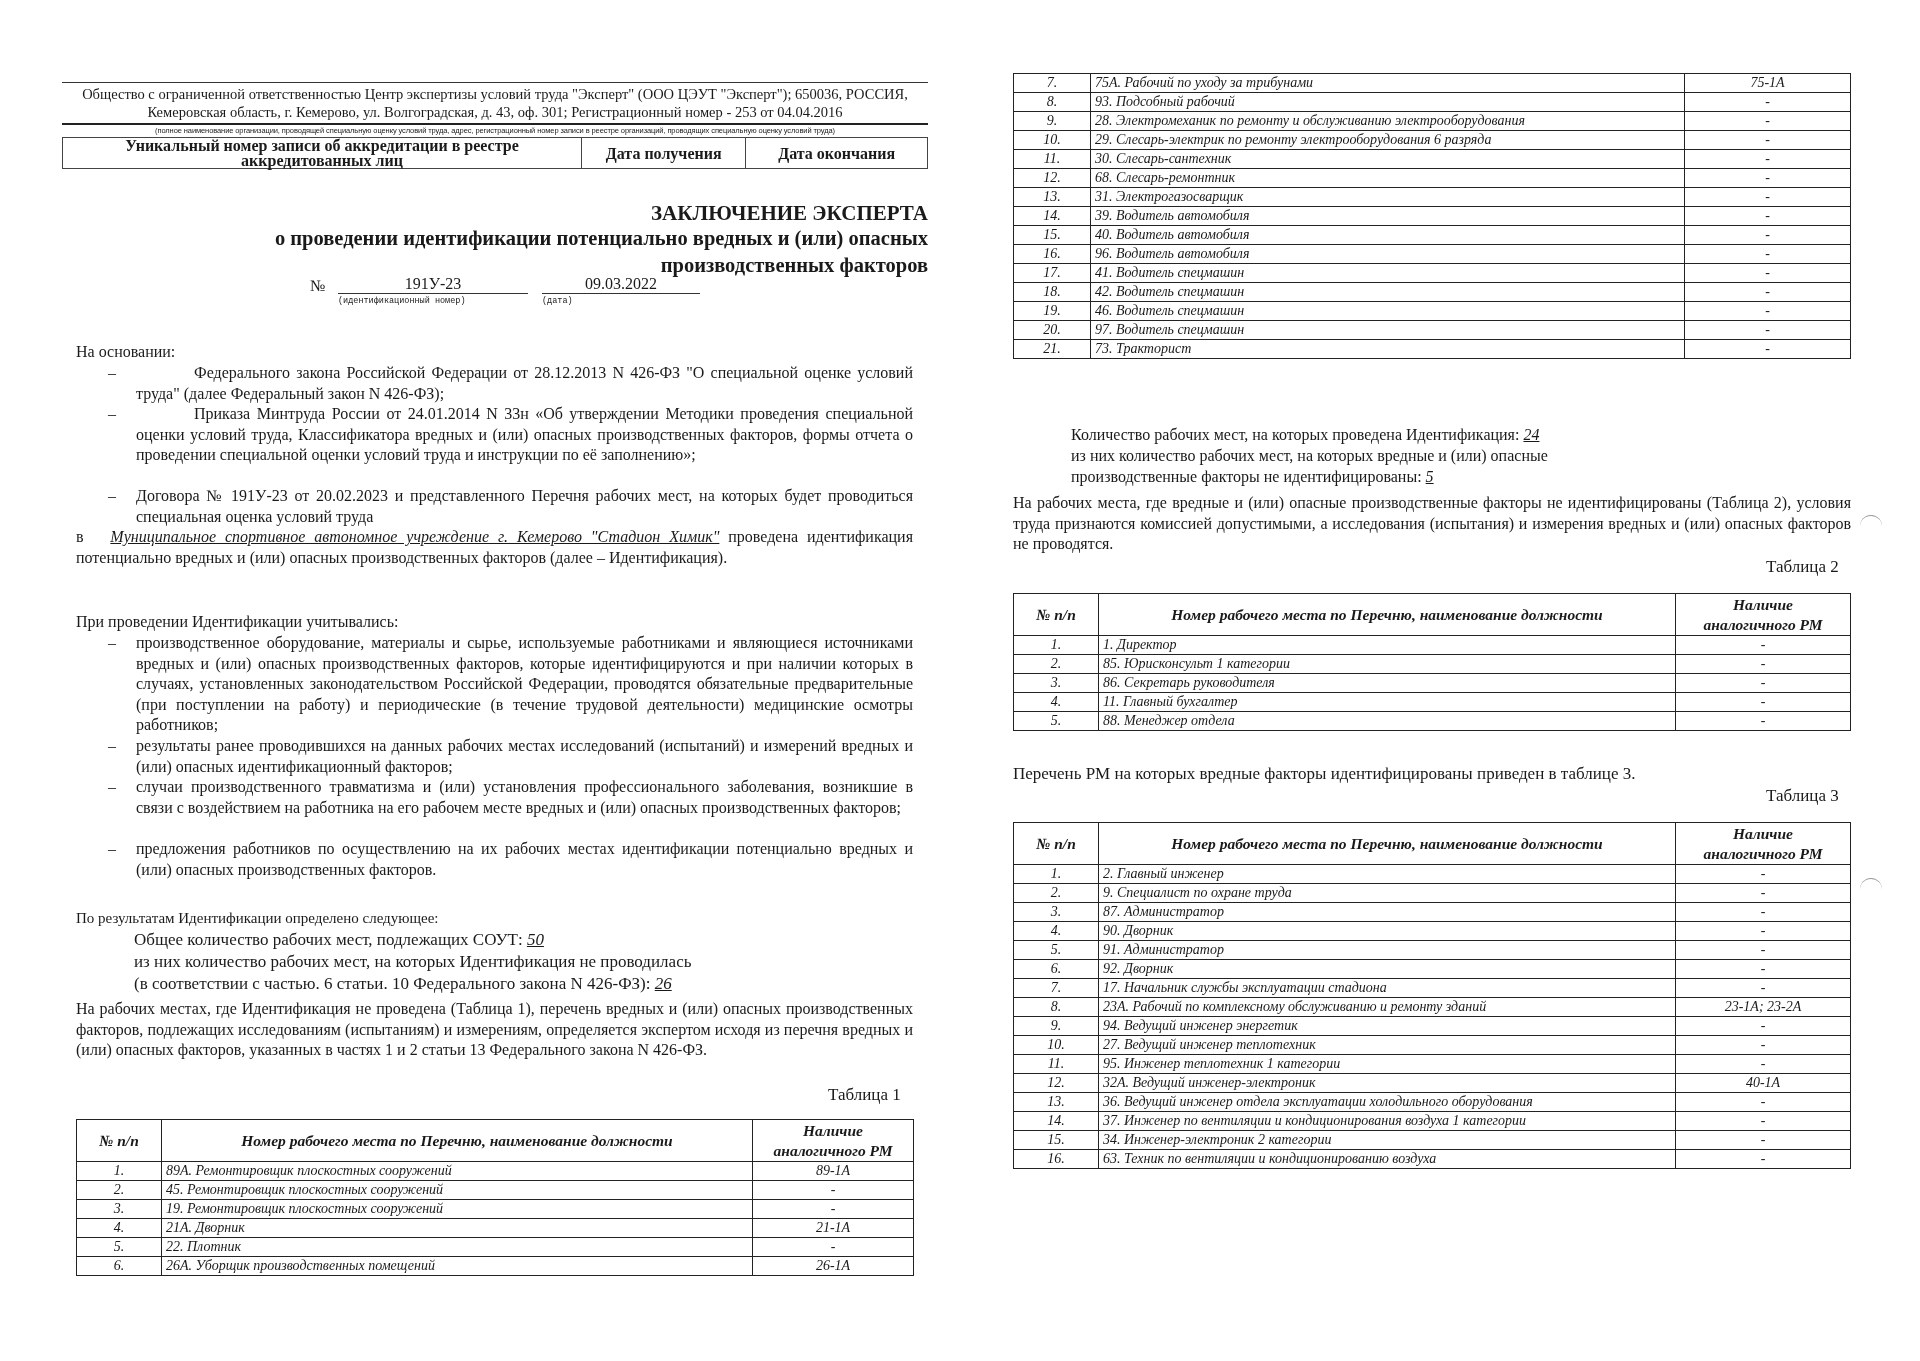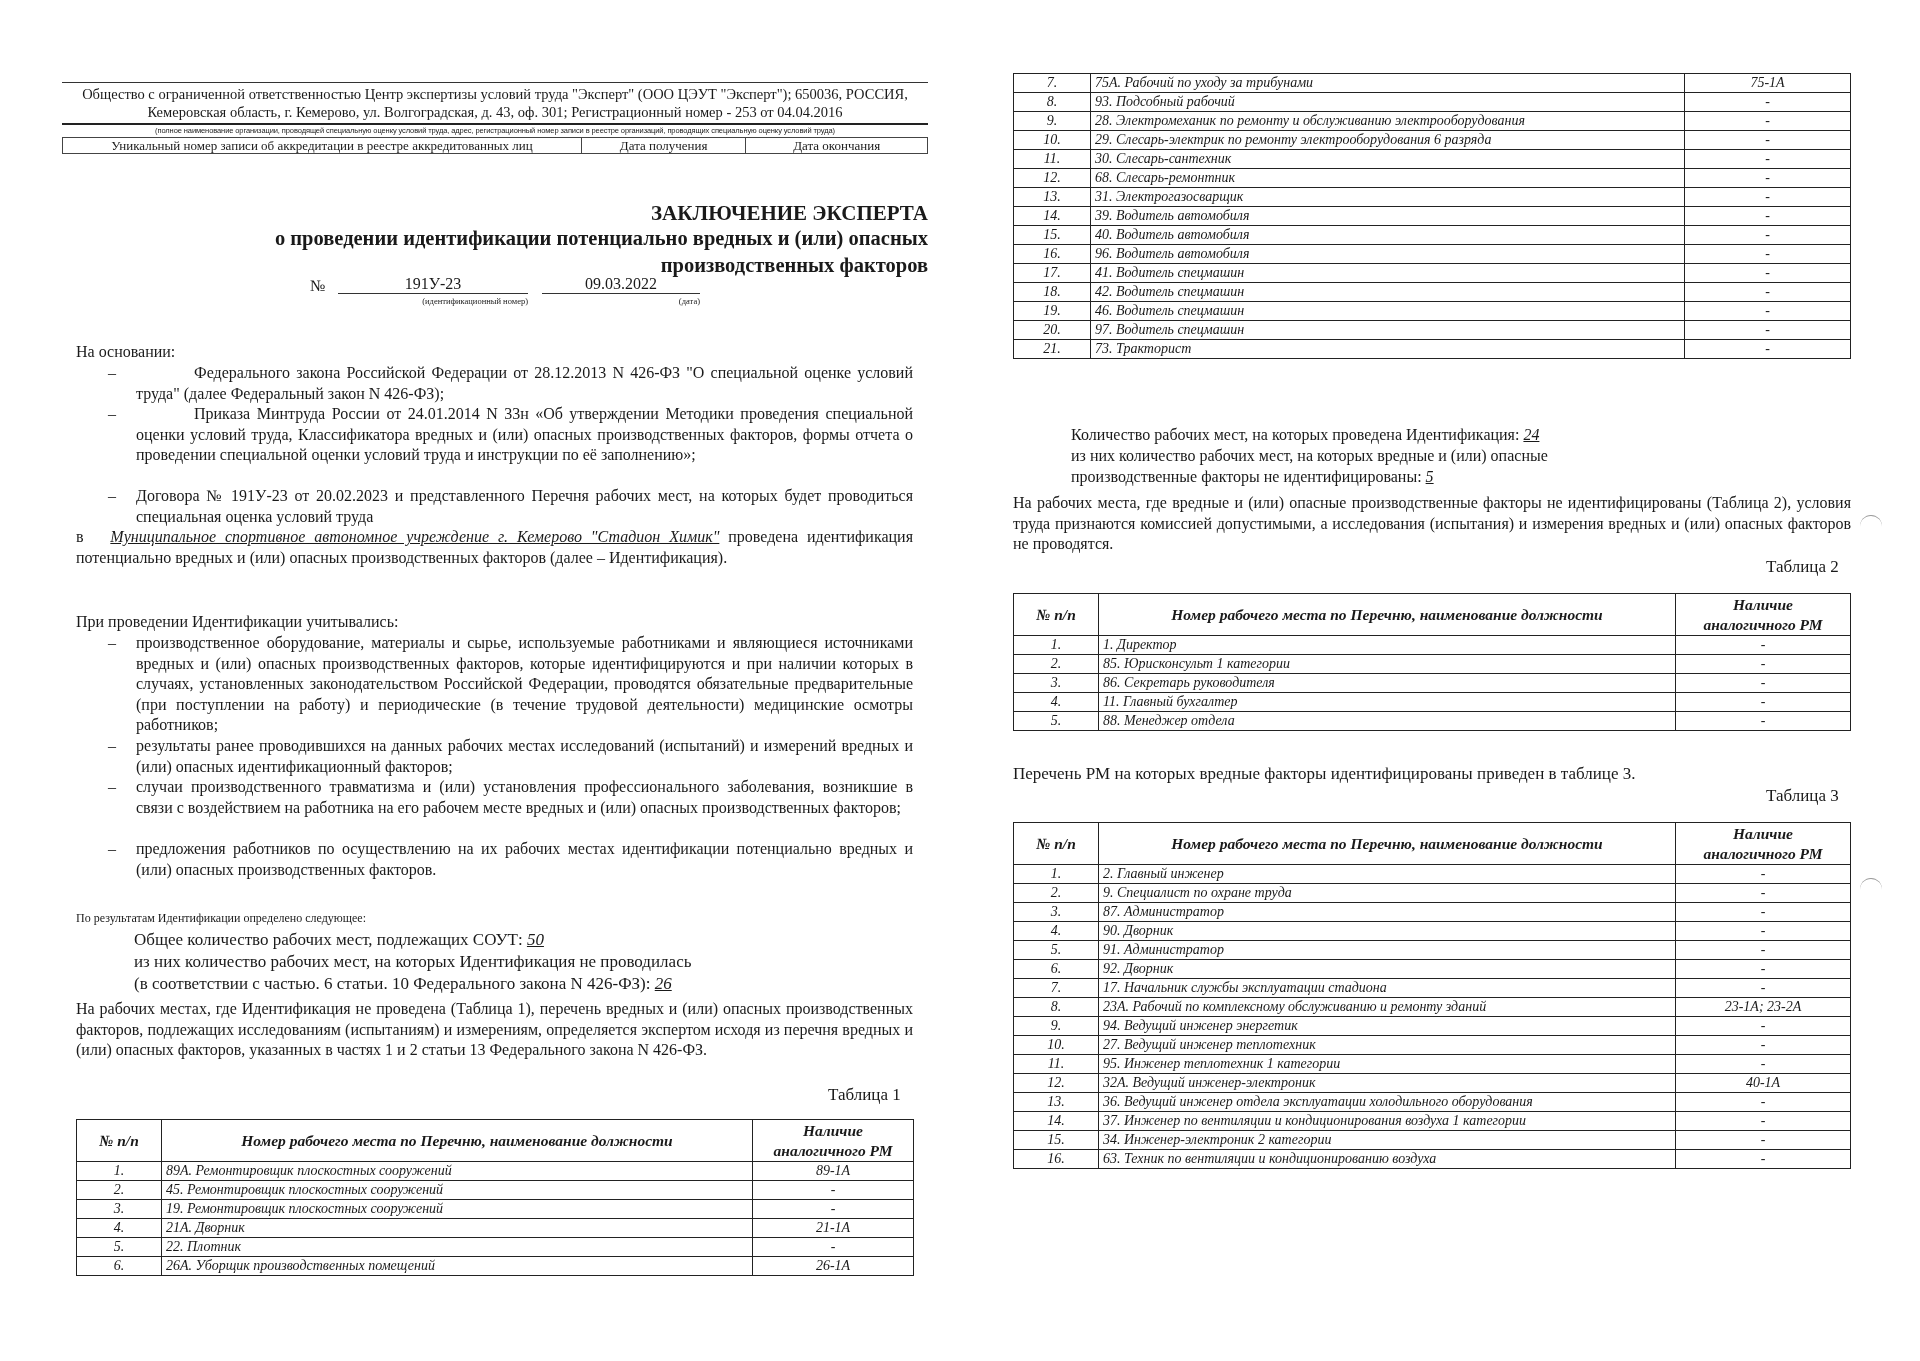--- a/index.html
+++ b/index.html
@@ -9,31 +9,31 @@
   }
   .page { position: absolute; top: 0; }
   #left-page { left: 0; width: 960px; height: 1361px; }
   #right-page { left: 960px; width: 960px; height: 1361px; }
 
   
   .org-box { position: absolute; left: 62px; top: 82px; width: 866px; }
   .org-name { text-align: center; font-size: 14.5px; line-height: 18px; border-top: 1px solid #333; padding-top: 2px; }
   .org-rule { border-top: 2.5px solid #222; margin-top: 2px; }
   .org-caption { text-align: center; font-family: "Liberation Sans", sans-serif; font-size: 7.5px; line-height: 11px; letter-spacing: -0.1px; }
-  .accr-table { width: 100%; border-collapse: collapse; font-size: 13px; margin-top: 1px; }
+  .accr-table { width: 100%; border-collapse: collapse; font-size: 16px; margin-top: 1px; font-weight: bold; }
   .accr-table td { border: 1px solid #444; text-align: center; padding: 0 4px; line-height: 15px; }
   .accr-table tr:first-child td { border-top: 1px solid #444; }
 
   .title-block { position: absolute; left: 62px; width: 866px; text-align: right; font-weight: bold; }
   .title-main { top: 200px; font-size: 21px; line-height: 26px; }
   .title-sub { top: 223px; font-size: 20.5px; line-height: 27px; }
   .number-line { position: absolute; top: 275px; left: 310px; font-size: 16px; }
   .number-line .lbl { position: absolute; left: 0; top: 2px; }
   .number-line .fld { position: absolute; top: 0; border-bottom: 1px solid #333; text-align: center; }
-  .number-line .cap { position: absolute; top: 21px; font-family: Liberation Serif, serif; font-size: 8.5px; text-align: right; }
+  .number-line .cap { position: absolute; top: 21px; font-family: Liberation Mono, monospace; font-size: 8.5px; text-align: left; }
 
   .text { position: absolute; font-size: 16px; line-height: 20.5px; text-align: justify; }
   .dash { position: absolute; left: 108px; }
   .u-it { font-style: italic; text-decoration: underline; }
 
   table.grid { position: absolute; border-collapse: collapse; font-style: italic; font-size: 14px; }
   table.grid td, table.grid th { border: 1.4px solid #222; padding: 0 4px; line-height: 18px; height: 18px; }
   table.grid th { font-weight: bold; font-size: 15.5px; line-height: 20px; text-align: center; }
   table.grid td.num { text-align: center; width: 76px; padding: 0; }
   table.grid td.analog { text-align: center; }
@@ -94,21 +94,21 @@
   <div class="text" style="left:76px;top:612px">При проведении Идентификации учитывались:</div>
   <span class="text dash" style="top:633px">–</span>
   <div class="text" style="left:136px;top:633px;width:777px">производственное оборудование, материалы и сырье, используемые работниками и являющиеся источниками вредных и (или) опасных производственных факторов, которые идентифицируются и при наличии которых в случаях, установленных законодательством Российской Федерации, проводятся обязательные предварительные (при поступлении на работу) и периодические (в течение трудовой деятельности) медицинские осмотры работников;</div>
   <span class="text dash" style="top:736px">–</span>
   <div class="text" style="left:136px;top:736px;width:777px">результаты ранее проводившихся на данных рабочих местах исследований (испытаний) и измерений вредных и (или) опасных идентификационный факторов;</div>
   <span class="text dash" style="top:777px">–</span>
   <div class="text" style="left:136px;top:777px;width:777px">случаи производственного травматизма и (или) установления профессионального заболевания, возникшие в связи с воздействием на работника на его рабочем месте вредных и (или) опасных производственных факторов;</div>
   <span class="text dash" style="top:839px">–</span>
   <div class="text" style="left:136px;top:839px;width:777px">предложения работников по осуществлению на их рабочих местах идентификации потенциально вредных и (или) опасных производственных факторов.</div>
 
-  <div class="text" style="left:76px;top:908px;font-size:12px">По результатам Идентификации определено следующее:</div>
+  <div class="text" style="left:76px;top:908px;font-size:15px">По результатам Идентификации определено следующее:</div>
   <div class="text" style="left:134px;top:930px;font-size:17px">
     <span>Общее количество рабочих мест, подлежащих СОУТ:</span>
     <span class="u-it">50</span>&nbsp;
   </div>
   <div class="text" style="left:134px;top:952px;font-size:17px">из них количество рабочих мест, на которых Идентификация не проводилась</div>
   <div class="text" style="left:134px;top:974px;font-size:17px">
     <span>(в соответствии с частью. 6 статьи. 10 Федерального закона N 426-ФЗ):</span>
     <span class="u-it">26</span>&nbsp;
   </div>
   <div class="text" style="left:76px;top:999px;width:837px">На рабочих местах, где Идентификация не проведена (Таблица 1), перечень вредных и (или) опасных производственных факторов, подлежащих исследованиям (испытаниям) и измерениям, определяется экспертом исходя из перечня вредных и (или) опасных факторов, указанных в частях 1 и 2 статьи 13 Федерального закона N 426-ФЗ.</div>

